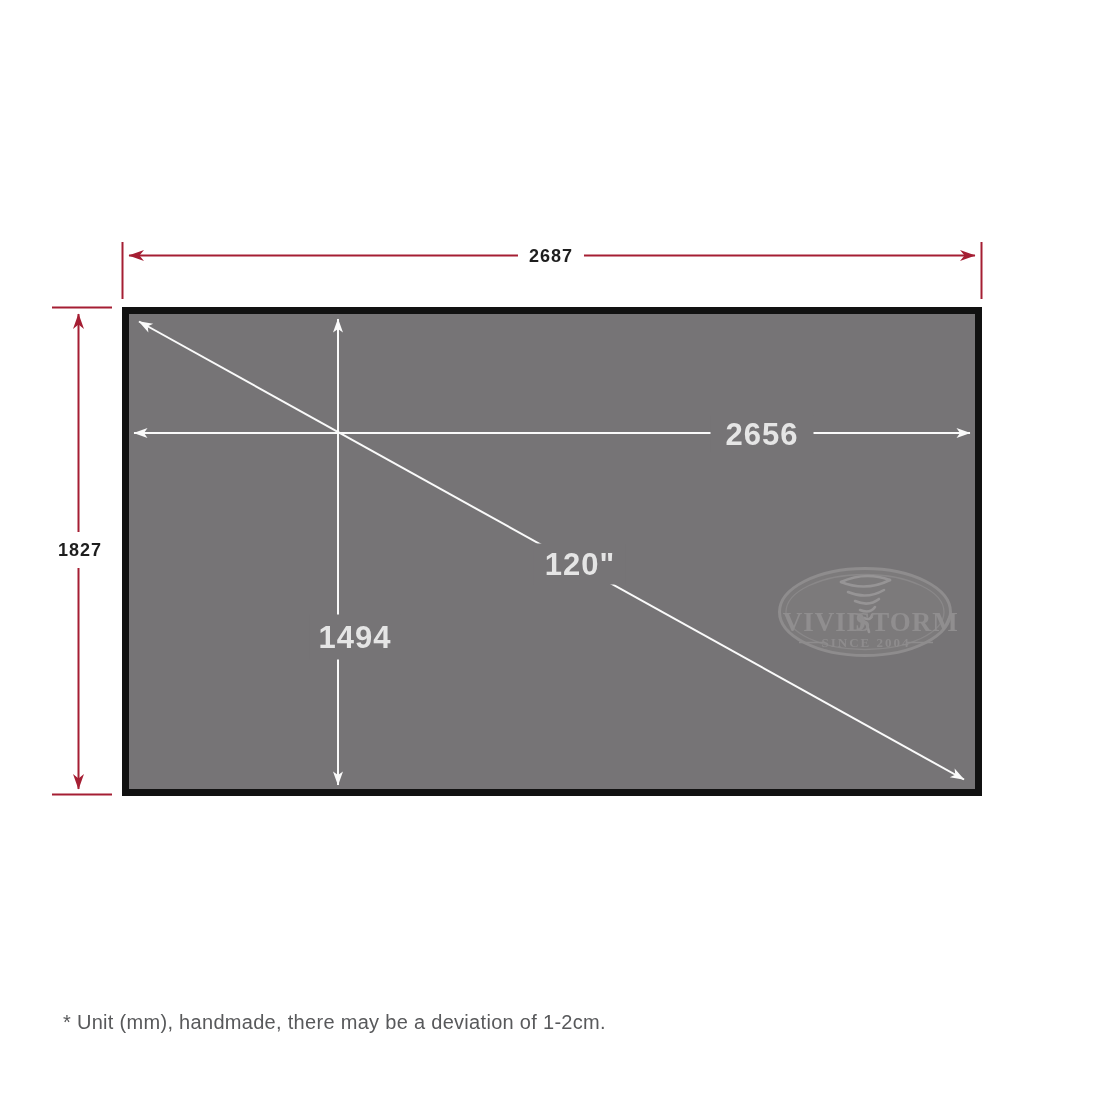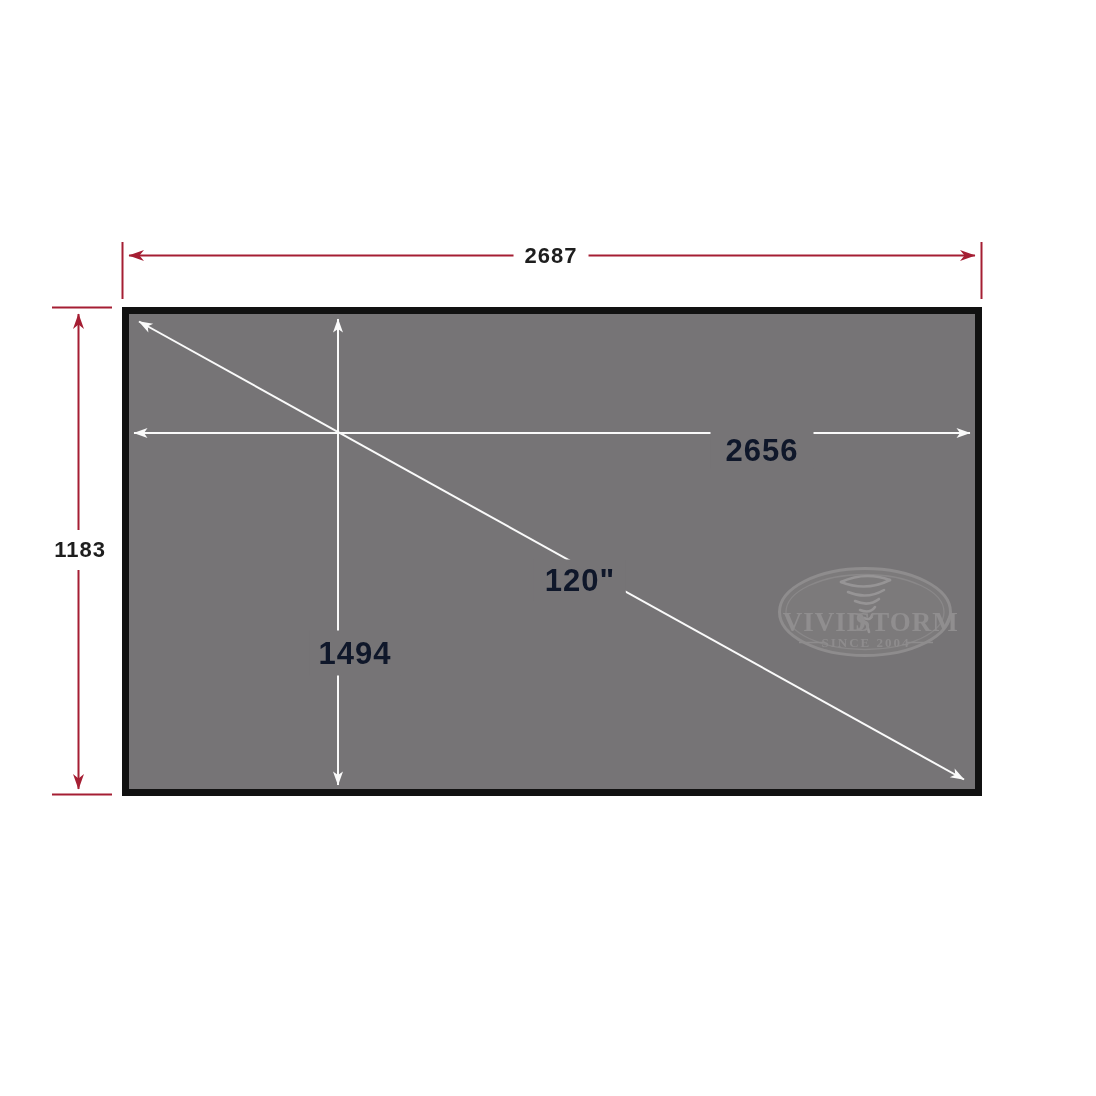--- a/index.html
+++ b/index.html
@@ -60,30 +60,29 @@
   
   .dim-label {
     position: absolute;
     transform: translate(-50%, -50%);
     font-weight: bold;
     white-space: nowrap;
     line-height: 1;
   }
   .black-label {
     color: #1E1E1E;
-    font-size: 22px;
+    font-size: 18px;
     letter-spacing: 1px;
     background: #FFFFFF;
   }
   .white-label {
-    color: #0f172a;
+    color: #e5e5e5;
     font-size: 31px;
     letter-spacing: 1px;
     background: #767476;
-    margin-top: 16px;
   }
   .lbl-outer-w { left: 551px; top: 256px; padding: 2px 11px; }
   .lbl-outer-h { left: 80px;  top: 550px; padding: 9px 5px; }
   .lbl-inner-w { left: 762px; top: 434px; padding: 3px 15px; }
   .lbl-inner-h { left: 355px; top: 637px; padding: 7px 9px; }
   .lbl-diag    { left: 580px; top: 564px; padding: 5px 11px; }
   
   .footnote {
     position: absolute;
     left: 63px;
@@ -144,19 +143,20 @@
     </g>
 
     <g stroke="#FAFAFA" stroke-width="2">
       <line x1="134" y1="433" x2="970" y2="433" marker-start="url(#arrow-white)" marker-end="url(#arrow-white)"></line>
       <line x1="338" y1="319" x2="338" y2="785" marker-start="url(#arrow-white)" marker-end="url(#arrow-white)"></line>
       <line x1="139" y1="321.5" x2="964" y2="779.5" marker-start="url(#arrow-white)" marker-end="url(#arrow-white)"></line>
     </g>
   </svg>
 
   <span class="dim-label black-label lbl-outer-w">2687</span>
-  <span class="dim-label black-label lbl-outer-h">1183</span>
+  <span class="dim-label black-label lbl-outer-h">1827</span>
   <span class="dim-label white-label lbl-inner-w">2656</span>
   <span class="dim-label white-label lbl-inner-h">1494</span>
   <span class="dim-label white-label lbl-diag">120"</span>
 
+  <div class="footnote">* Unit (mm), handmade, there may be a deviation of 1-2cm.</div>
 
 </div>
 
 </body></html>

